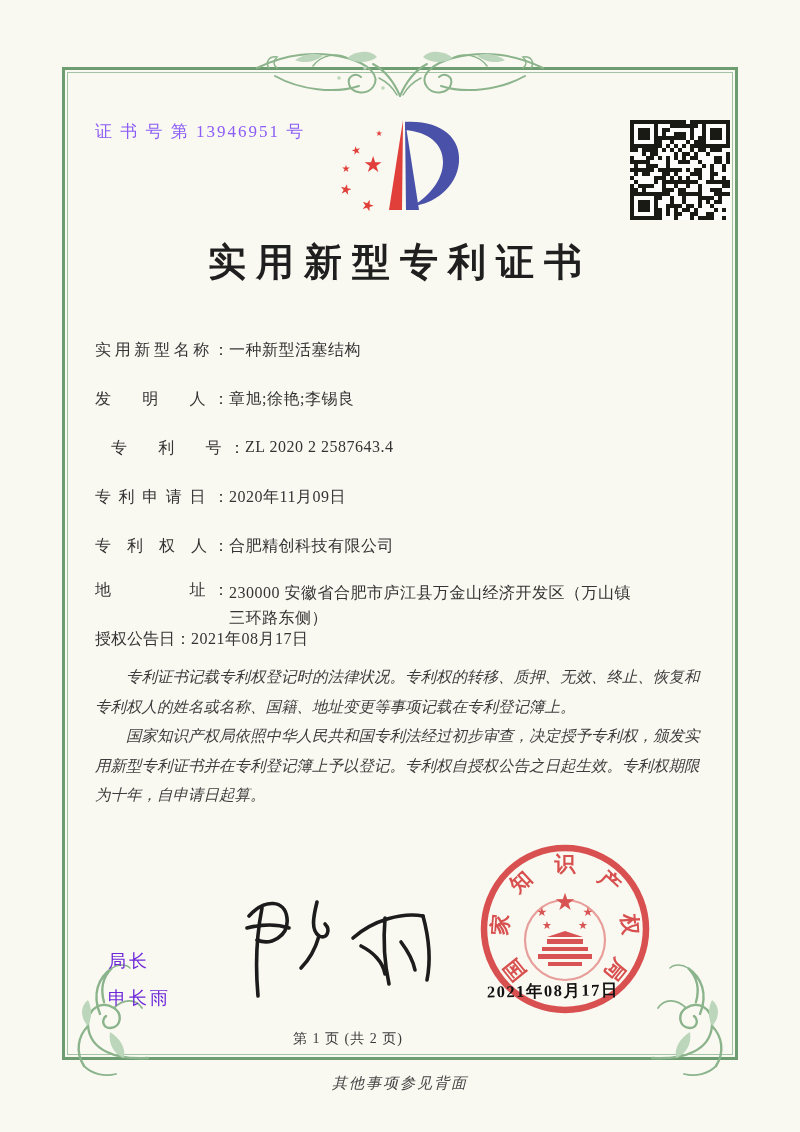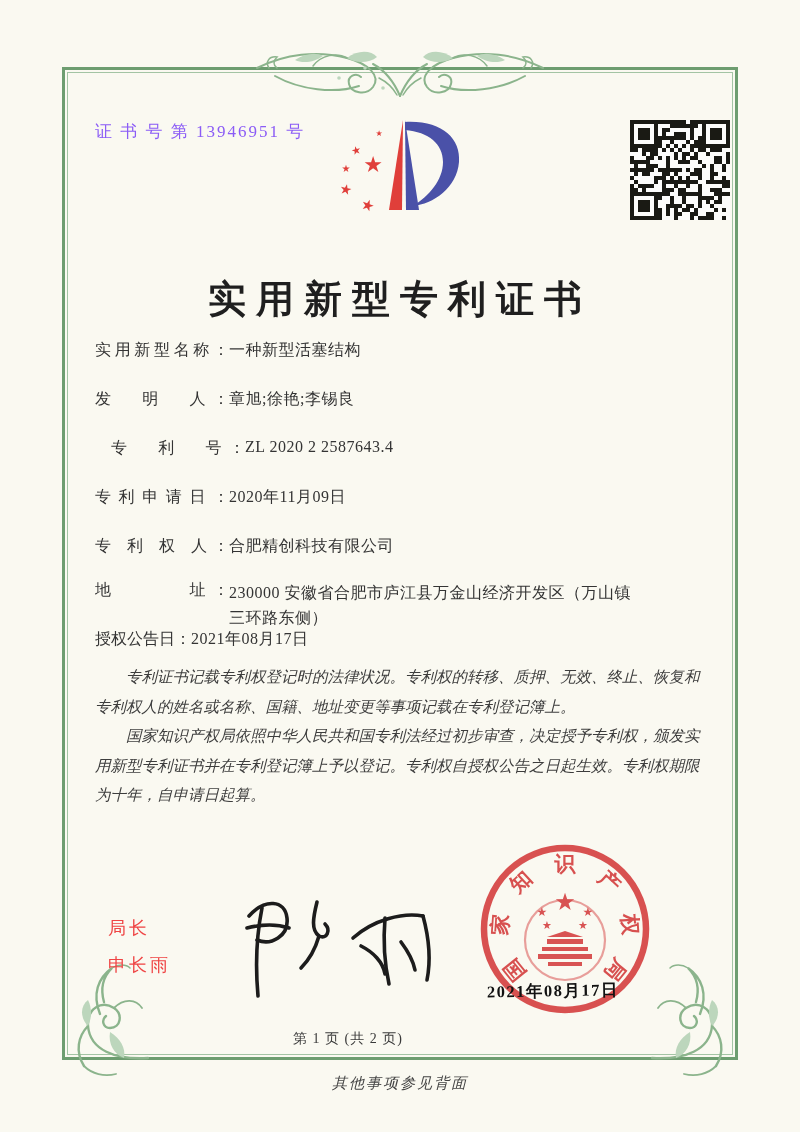--- a/index.html
+++ b/index.html
@@ -32,21 +32,21 @@
     position:absolute;inset:2px;
     border:1px solid var(--inner-green);
   }
   .cert-no{
     left:95px;top:120px;
     font-size:17px;letter-spacing:2px;color:#8b5cf6;
   }
   .title{
     left:0;top:237px;width:800px;
     text-align:center;font-size:38px;font-weight:bold;
-    letter-spacing:10px;color:#1f1f1f;margin-top:37px;
+    letter-spacing:10px;color:#1f1f1f;
   }
   .field-row{
     left:95px;width:620px;height:24px;
     font-size:16px;color:#343434;white-space:nowrap;
   }
   .field-label{
     display:inline-block;width:134px;vertical-align:top;
     text-align:justify;text-align-last:justify;
     -moz-text-align-last:justify;
   }
@@ -56,21 +56,21 @@
     display:inline-block;width:405px;vertical-align:top;line-height:25px;
   }
   .grant-right{position:absolute;left:295px;top:0;white-space:nowrap;}
   .body-text{
     left:95px;top:662px;width:618px;
     font-size:15.5px;line-height:29.5px;
     font-style:italic;color:#3d3d3d;
   }
   .body-text p{text-indent:2em;}
   .director{
-    left:108px;top:910px;font-size:18px;line-height:37px;color:#ef4444;
+    left:108px;top:943px;font-size:18px;line-height:37px;color:#6d28d9;
     letter-spacing:3px;
   }
   .pageno{
     left:0;top:1030px;width:696px;text-align:center;
     font-size:14px;color:#3a3a3a;letter-spacing:1px;
   }
   .backnote{
     left:0;top:1074px;width:800px;text-align:center;
     font-size:15px;font-style:italic;color:#444;letter-spacing:2px;
   }

